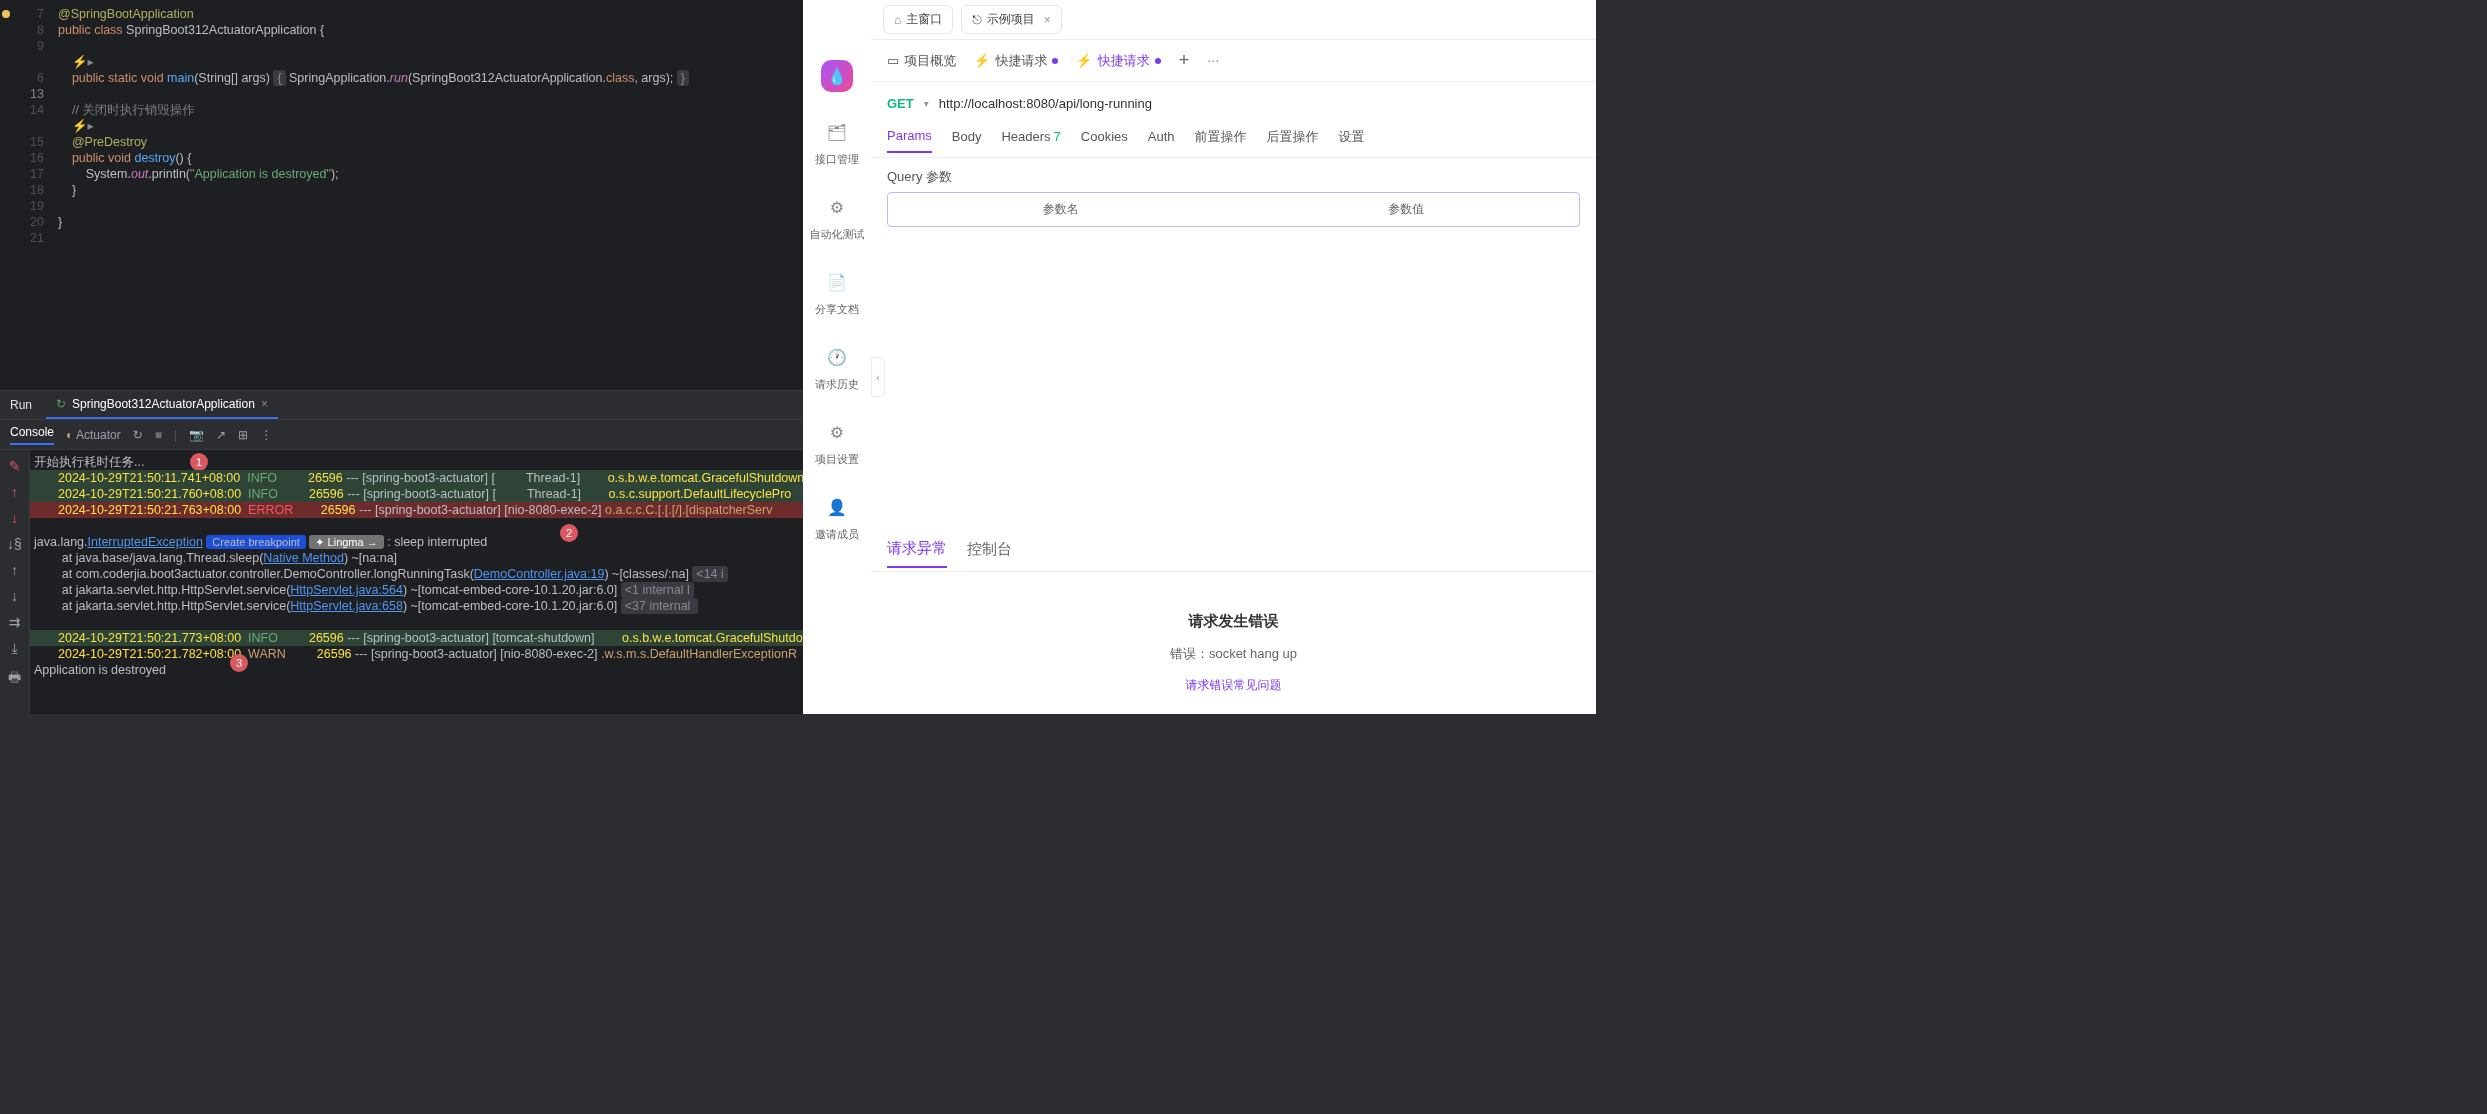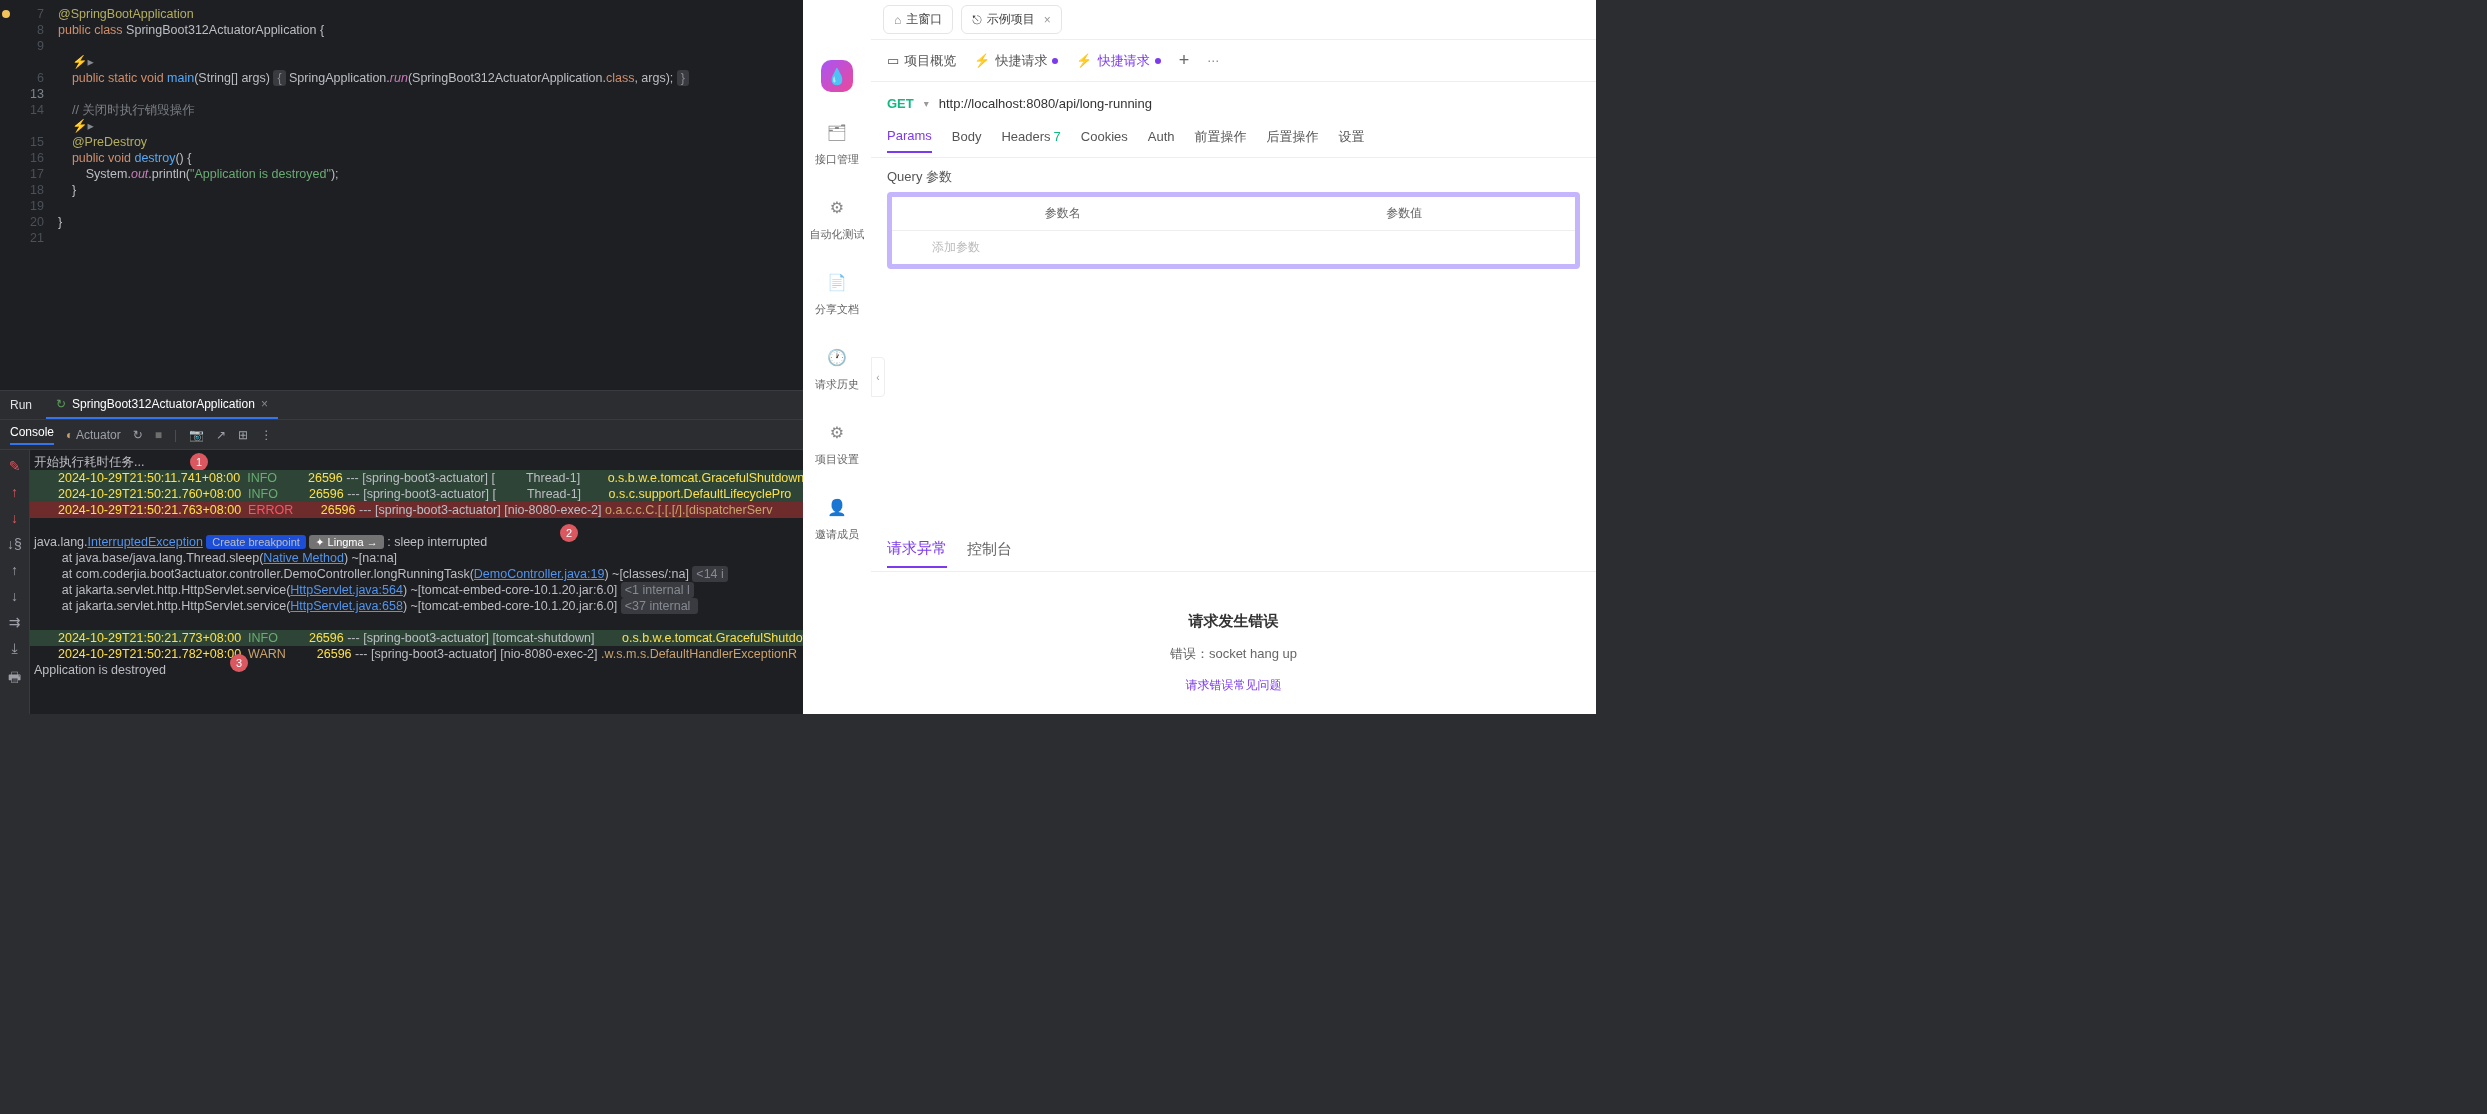--- a/index.html
+++ b/index.html
@@ -57,21 +57,21 @@
 .rp-row2 .more{color:#888;letter-spacing:2px;}
 .rp-url{height:42px;display:flex;align-items:center;padding:0 16px;gap:10px;}
 .rp-method{color:#10b981;font-weight:600;font-size:13px;}
 .rp-caret{color:#999;font-size:10px;}
 .rp-url input{border:none;font-size:13px;color:#333;flex:1;outline:none;}
 .rp-reqtabs{display:flex;gap:20px;padding:0 16px;height:34px;align-items:center;border-bottom:1px solid #eee;font-size:13px;color:#555;}
 .rp-reqtabs .rt{padding-bottom:8px;}
 .rp-reqtabs .rt.active{color:#7c3aed;border-bottom:2px solid #7c3aed;}
 .rp-reqtabs .count{color:#10b981;margin-left:3px;}
 .rp-section-h{padding:10px 16px 6px;font-size:13px;color:#555;}
-.rp-table{margin:0 16px;border:5px solid #c4b5fd;border-radius:4px;}
+.rp-table{margin:0 16px;border:1px solid #c4b5fd;border-radius:4px;}
 .rp-trow{display:flex;border-bottom:1px solid #eee;}
 .rp-trow:last-child{border-bottom:none;}
 .rp-tcell{flex:1;padding:8px 12px;font-size:12px;color:#666;text-align:center;}
 .rp-tcell.ph{color:#bbb;text-align:left;padding-left:40px;}
 .rp-collapse{position:absolute;left:68px;top:50%;width:14px;height:40px;background:#fff;border:1px solid #eee;border-radius:0 4px 4px 0;display:flex;align-items:center;justify-content:center;color:#999;font-size:10px;}
 .rp-bottom{position:absolute;bottom:0;left:68px;right:0;}
 .rp-btabs{display:flex;gap:20px;padding:0 16px;height:36px;align-items:center;border-bottom:1px solid #eee;font-size:15px;}
 .rp-btabs .bt{color:#666;padding-bottom:8px;}
 .rp-btabs .bt.active{color:#7c3aed;border-bottom:2px solid #7c3aed;}
 .rp-err{display:flex;flex-direction:column;align-items:center;padding:40px 0 20px;gap:14px;}
@@ -247,24 +247,20 @@
         <div class="rt ">前置操作</div>
         <div class="rt ">后置操作</div>
         <div class="rt ">设置</div>
       </div>
     <div class="rp-section-h">Query 参数</div>
     <div class="rp-table">
       <div class="rp-trow">
         <div class="rp-tcell">参数名</div>
         <div class="rp-tcell">参数值</div>
       </div>
-      <div class="rp-trow">
-        <div class="rp-tcell ph">添加参数</div>
-        <div class="rp-tcell"></div>
-      </div>
     </div>
 
     <div class="rp-bottom">
       <div class="rp-btabs" id="rpbtabs">
           <div class="bt active">请求异常</div>
           <div class="bt ">控制台</div>
         </div>
       <div class="rp-err">
         <div class="rp-err-title">请求发生错误</div>
         <div class="rp-err-msg">错误：socket hang up</div>

